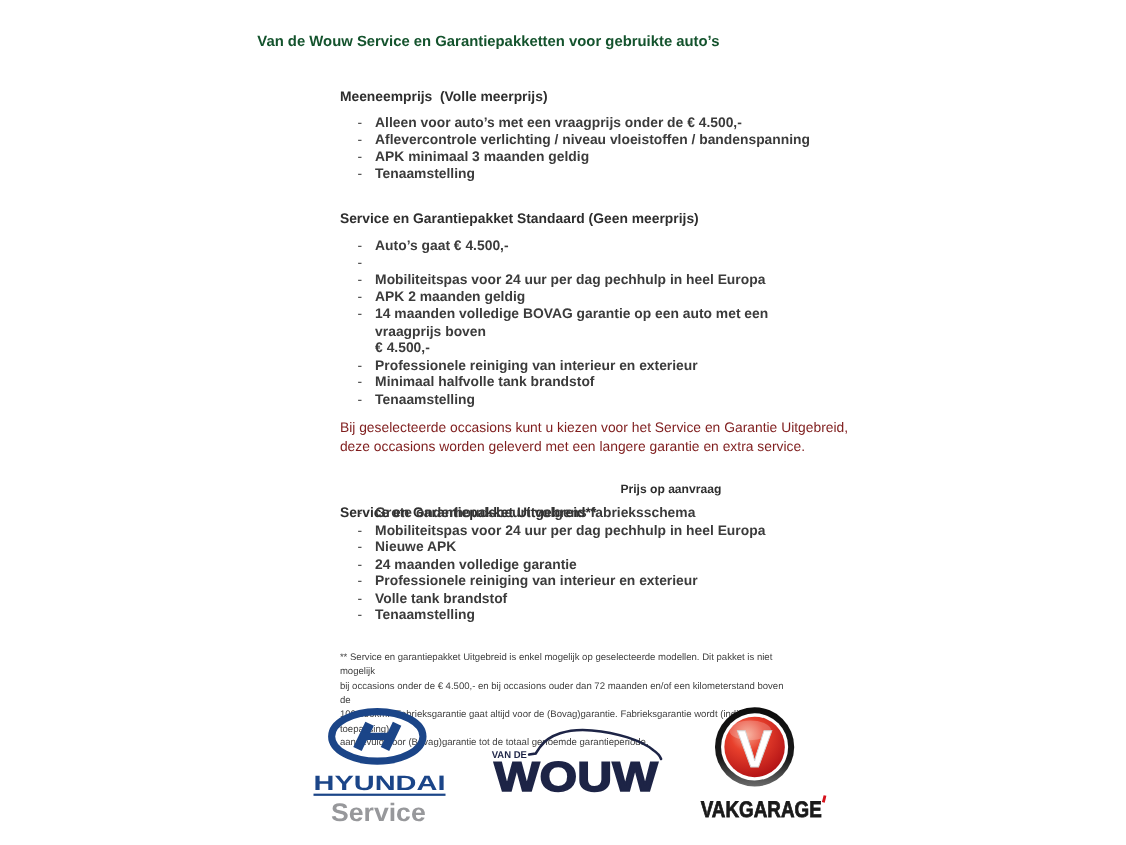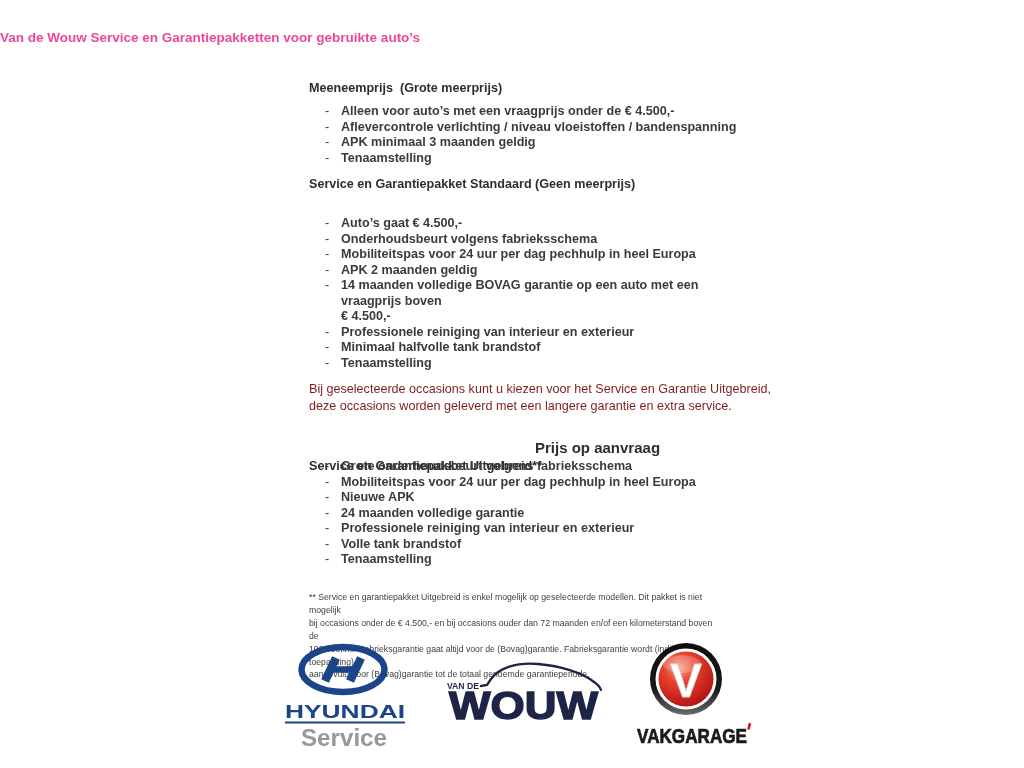--- a/index.html
+++ b/index.html
@@ -4,32 +4,32 @@
 <style>
   html,body{margin:0;padding:0;}
   body{
     width:1024px;height:768px;background:#ffffff;
     font-family:"Liberation Sans", sans-serif;
     color:#3b3b3b;position:relative;overflow:hidden;
   }
   .page{position:absolute;inset:0;background:#fff;}
 
   .doc-title{
-    position:absolute;top:30px;left:0;width:888px;text-align:left;
-    font-size:13.5px;font-weight:bold;color:#ec4899;white-space:pre-wrap;
+    position:absolute;top:30px;left:0;width:888px;text-align:center;
+    font-size:13.5px;font-weight:bold;color:#14532d;white-space:pre-wrap;
   }
   .heading{
     position:absolute;left:309px;font-size:12.6px;font-weight:bold;color:#2e2e2e;
     white-space:pre-wrap;
   }
   .h-meeneem{top:81px;}
-  .h-standaard{top:177px;}
+  .h-standaard{top:192px;}
   .h-uitgebreid{top:439px;margin-top:20px;}
   .price-note{
-    position:absolute;left:535px;top:439px;font-size:15px;font-weight:bold;color:#2e2e2e;
+    position:absolute;left:564px;top:439px;font-size:11px;font-weight:bold;color:#2e2e2e;
   }
   ul.bullets{
     position:absolute;left:325px;margin:0;padding:0;list-style:none;
     font-size:12.6px;color:#3b3b3b;width:420px;
   }
   .list-1{top:104px;}
   .list-2{top:216px;}
   .list-3{top:459px;}
   ul.bullets li{display:flex;line-height:15.55px;}
   ul.bullets .dash{flex:none;width:16px;}
@@ -47,21 +47,21 @@
   .logo-wouw{left:441px;top:658px;}
   .logo-vakgarage{left:628px;top:637px;}
 </style>
 </head>
 <body>
 
 <div class="page">
 
   <div class="doc-title">Van de Wouw Service en Garantiepakketten voor gebruikte auto’s</div>
 
-  <div class="heading h-meeneem">Meeneemprijs  (Grote meerprijs)</div>
+  <div class="heading h-meeneem">Meeneemprijs  (Volle meerprijs)</div>
   <ul class="bullets list-1">
     <li>
         <span class="dash">-</span>
         <span class="txt">Alleen voor auto’s met een vraagprijs onder de € 4.500,-</span>
       </li>
     <li>
         <span class="dash">-</span>
         <span class="txt">Aflevercontrole verlichting / niveau vloeistoffen / bandenspanning</span>
       </li>
     <li>
@@ -75,21 +75,20 @@
   </ul>
 
   <div class="heading h-standaard">Service en Garantiepakket Standaard (Geen meerprijs)</div>
   <ul class="bullets list-2">
     <li>
         <span class="dash">-</span>
         <span class="txt">Auto’s gaat € 4.500,-</span>
       </li>
     <li>
         <span class="dash">-</span>
-        <span class="txt">Onderhoudsbeurt volgens fabrieksschema</span>
       </li>
     <li>
         <span class="dash">-</span>
         <span class="txt">Mobiliteitspas voor 24 uur per dag pechhulp in heel Europa</span>
       </li>
     <li>
         <span class="dash">-</span>
         <span class="txt">APK 2 maanden geldig</span>
       </li>
     <li>

